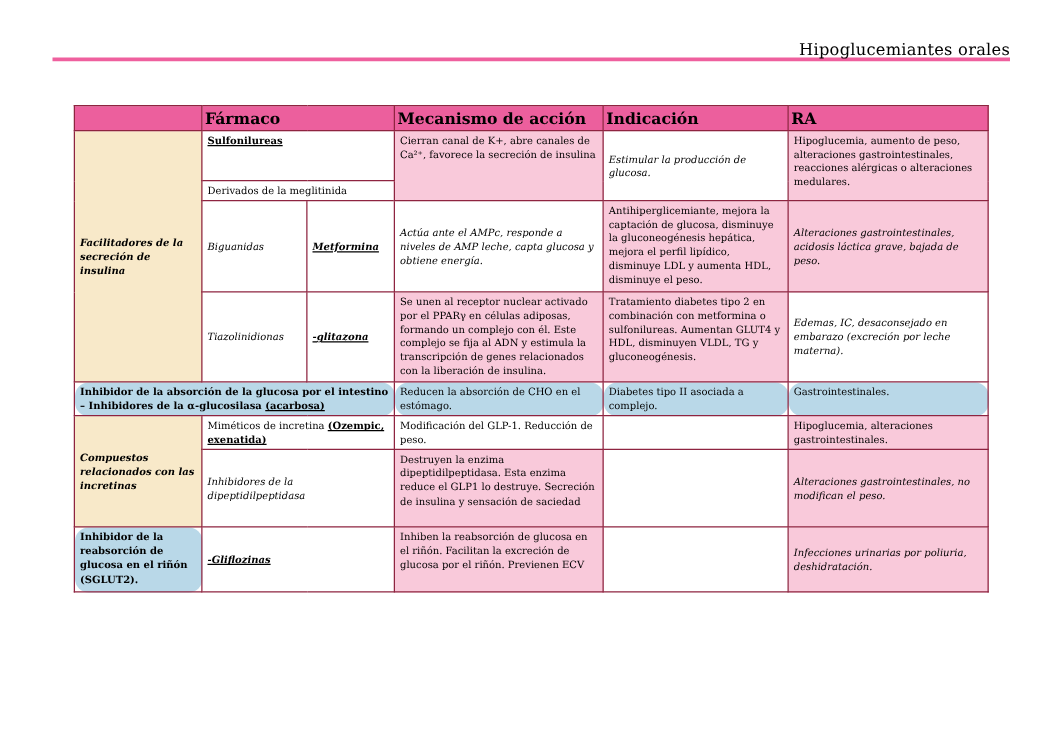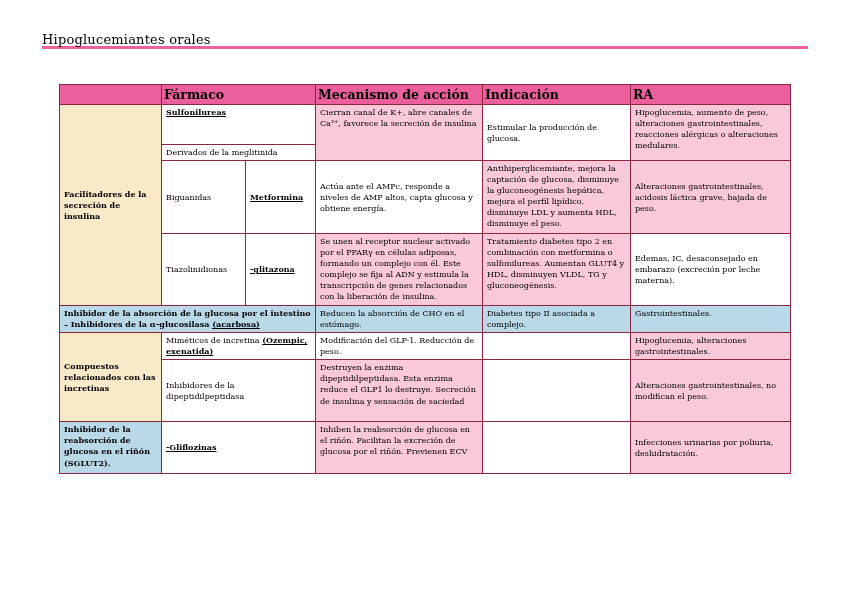--- a/index.html
+++ b/index.html
@@ -8,21 +8,21 @@
     width: 848px; height: 599px;
     background: #ffffff;
     font-family: "DejaVu Serif", "Liberation Serif", serif;
     color: #000;
     position: relative;
     overflow: hidden;
   }
   .title-wrap {
     position: absolute;
     top: 27px; left: 42px; right: 40px;
-    text-align: left;
+    text-align: right;
     border-bottom: 3px solid #ef609e;
     padding-bottom: 0px;
   }
   .title-text {
     display: inline-block;
     font-size: 13px;
     letter-spacing: 0.2px;
     transform: translateY(2px);
   }
   table.main {
@@ -42,23 +42,23 @@
   tr.hdr td {
     background: #ec5f9d;
     font-size: 12.5px;
     font-weight: bold;
     vertical-align: middle;
     padding: 1px 2px;
   }
   .pink  { background: #f9c9da; margin-top: 44px; }
   .white { background: #ffffff; margin-left: 42px; }
   .cream { background: #f8e9c9; margin-top: 33px; }
-  .blue  { background: #b9d8e8; }
+  .blue  { background: #b9d8e8; border-radius: 11px; }
   .bold  { font-weight: bold; }
-  .vmid  { vertical-align: middle; }
+  .vmid  { vertical-align: middle; font-style: italic; }
   .bold-ul { font-weight: bold; text-decoration: underline; }
   .ul    { text-decoration: underline; }
 </style>
 </head>
 <body>
 
 <div class="title-wrap">
   <span class="title-text">Hipoglucemiantes orales</span>
 </div>
 
@@ -93,21 +93,21 @@
 
     <tr style="height:14px">
       <td colspan="2" class="white">Derivados de la meglitinida</td>
     </tr>
 
     <tr style="height:73px">
       <td class="white vmid">Biguanidas</td>
       <td class="white vmid">
         <span class="bold-ul">Metformina</span>
       </td>
-      <td class="white vmid">Actúa ante el AMPc, responde a niveles de AMP altos, capta glucosa y obtiene energía.</td>
+      <td class="white vmid">Actúa ante el AMPc, responde a niveles de AMP leche, capta glucosa y obtiene energía.</td>
       <td class="pink">Antihiperglicemiante, mejora la captación de glucosa, disminuye la gluconeogénesis hepática, mejora el perfil lipídico, disminuye LDL y aumenta HDL, disminuye el peso.</td>
       <td class="pink vmid">Alteraciones gastrointestinales, acidosis láctica grave, bajada de peso.</td>
     </tr>
 
     <tr style="height:72px">
       <td class="white vmid">Tiazolinidionas</td>
       <td class="white vmid">
         <span class="bold-ul">-glitazona</span>
       </td>
       <td class="pink">Se unen al receptor nuclear activado por el PPARγ en células adiposas, formando un complejo con él. Este complejo se fija al ADN y estimula la transcripción de genes relacionados con la liberación de insulina.</td>

